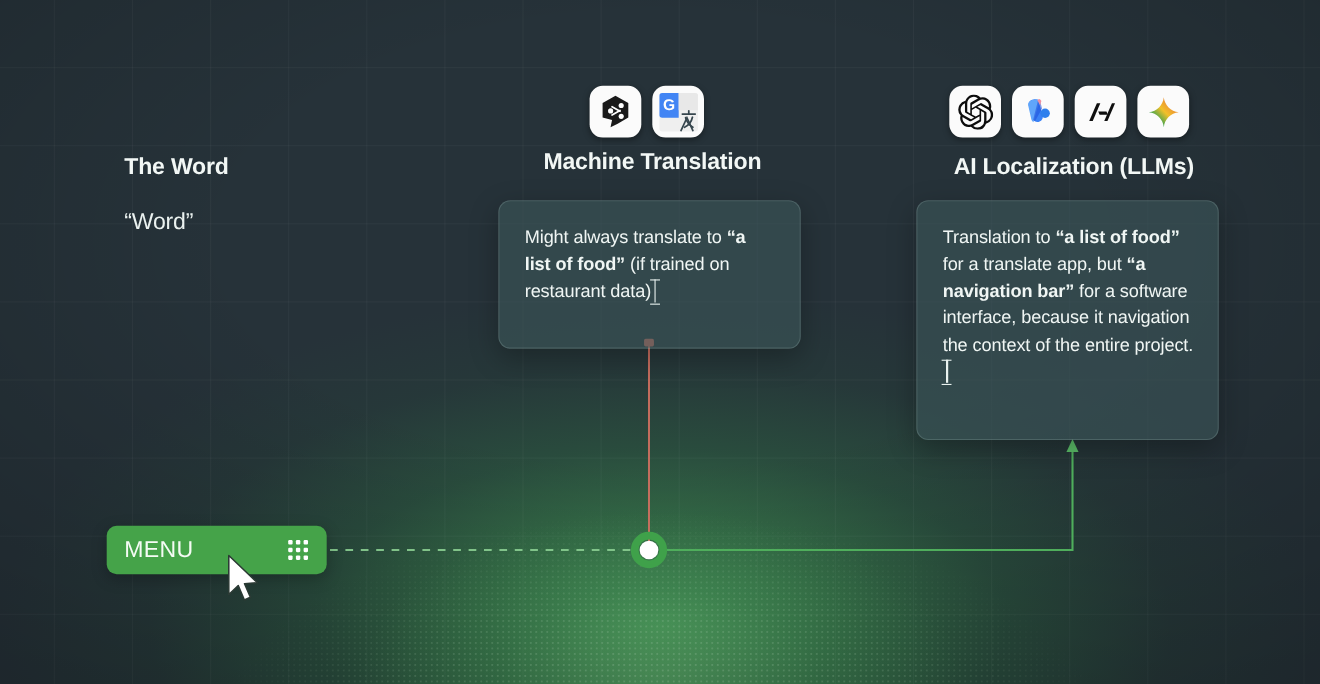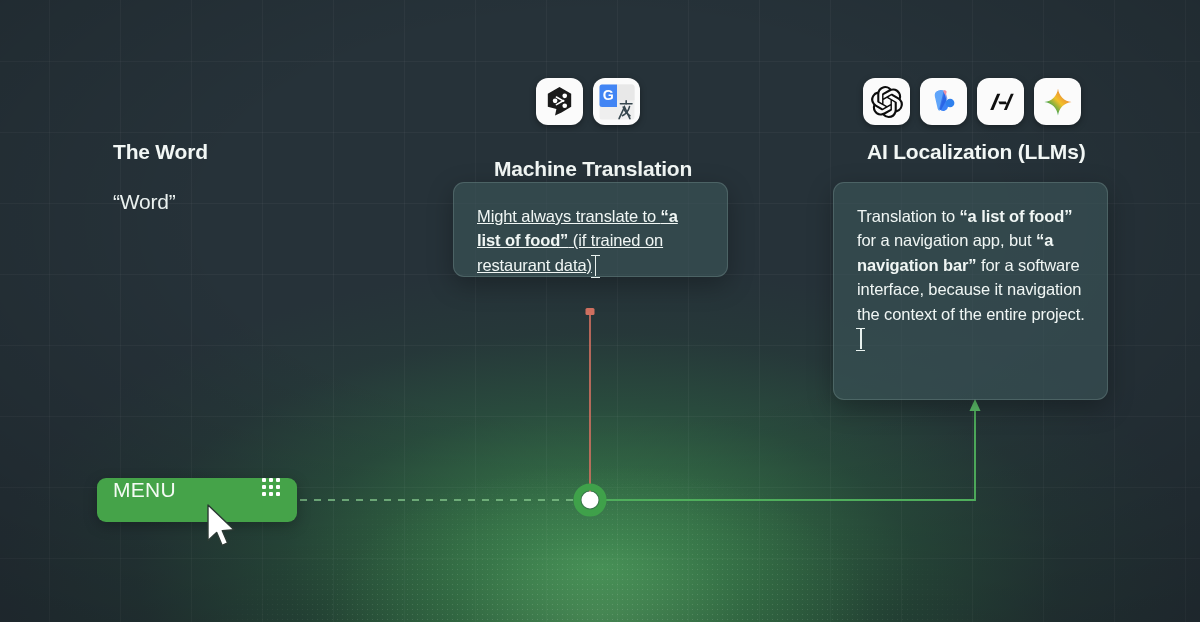--- a/index.html
+++ b/index.html
@@ -60,21 +60,21 @@
   }
 
   
   .col-title{
     position:absolute;
     font-size:21px; font-weight:600; letter-spacing:-0.2px;
     color:#f2f7f5; white-space:nowrap;margin-left:16px;
   }
   #word-title   { left:97px;  top:140px; }
   #word-quote   { left:97px;  top:190px; font-weight:500; color:#eaf1ef;}
-  #mt-title     { left:478px; top:157px; }
+  #mt-title     { left:478px; top:136px; }
   #ai-title     { left:851px; top:140px; }
 
   
   .icon-row{ position:absolute; display:flex; gap:10px; }
   #mt-icons{ left:536px; top:78px; }
   #ai-icons{ left:863px; top:78px; }
   .app-icon{
     width:47px; height:47px; border-radius:12px;
     background:#fbfbfb;
     display:flex; align-items:center; justify-content:center;
@@ -87,21 +87,21 @@
     position:absolute;
     border-radius:11px;
     background:rgba(60,86,88,0.62);
     border:1px solid rgba(168,196,192,0.22);
     box-shadow:0 8px 26px rgba(0,0,0,0.28);
     padding:21px 22px 18px 23px;
     font-size:16.5px; line-height:24.4px;
     color:#f0f6f4; font-weight:400;
     letter-spacing:-0.1px;
   }
-  #mt-card{ left:453px; top:182px; width:275px; height:95px;text-decoration:underline; }
+  #mt-card{ left:453px; top:182px; width:275px; height:135px; }
   #ai-card{ left:833px; top:182px; width:275px; height:218px; }
   .card b{ font-weight:700; }
 
   .ibeam{
     display:inline-block; position:relative;
     width:9px; height:21px; vertical-align:-5px; margin-left:-1px;
   }
   .ibeam::before{
     content:""; position:absolute; left:4px; top:0; width:1.6px; height:100%;
     background:#e9f2ef;
@@ -112,21 +112,21 @@
   }
 
   
   #svg-connectors{ position:absolute; inset:0; pointer-events:none; }
 
   
   #menu-button{
     position:absolute; left:97px; top:478px;
     width:200px; height:44px; border-radius:9px;
     background:#45a349;
-    display:flex; justify-content:space-between;
+    display:flex; align-items:center; justify-content:space-between;
     padding:0 17px 0 16px;
     box-shadow:0 4px 14px rgba(0,0,0,0.25);
   }
   #menu-label{ font-size:21px; font-weight:500; color:#f4fbf4; letter-spacing:0.3px; }
   #menu-grid-icon{
     display:grid; grid-template-columns:repeat(3,4px); grid-template-rows:repeat(3,4px);
     gap:3px;
   }
   #menu-grid-icon i{ display:block; width:4px; height:4px; background:#fff; border-radius:1px; }
 
@@ -229,21 +229,21 @@
             <stop offset="100%" stop-color="#d93025"></stop>
           </linearGradient>
         </defs>
         <path d="M20 4 C20.9 12.6 27.4 19.1 36 20 C27.4 20.9 20.9 27.4 20 36 C19.1 27.4 12.6 20.9 4 20 C12.6 19.1 19.1 12.6 20 4 Z" fill="url(#gem)"></path>
       </svg>
     </div>
   </div>
   <div class="col-title" id="ai-title">AI Localization (LLMs)</div>
 
   <div class="card" id="ai-card">
-    <span><span>Translation to </span><b>“a list of food”</b><span> for a navigation app, but </span><b>“a navigation bar”</b><span> for a software interface, because it navigation the context of the entire project.</span></span><span class="ibeam"></span>
+    <span><span>Translation to </span><b>“a list of food”</b><span> for a translate app, but </span><b>“a navigation bar”</b><span> for a software interface, because it navigation the context of the entire project.</span></span><span class="ibeam"></span>
   </div>
 
   <div id="menu-button">
     <span id="menu-label">MENU</span>
     <span id="menu-grid-icon">
       <i></i>
         <i></i>
         <i></i>
         <i></i>
         <i></i>

